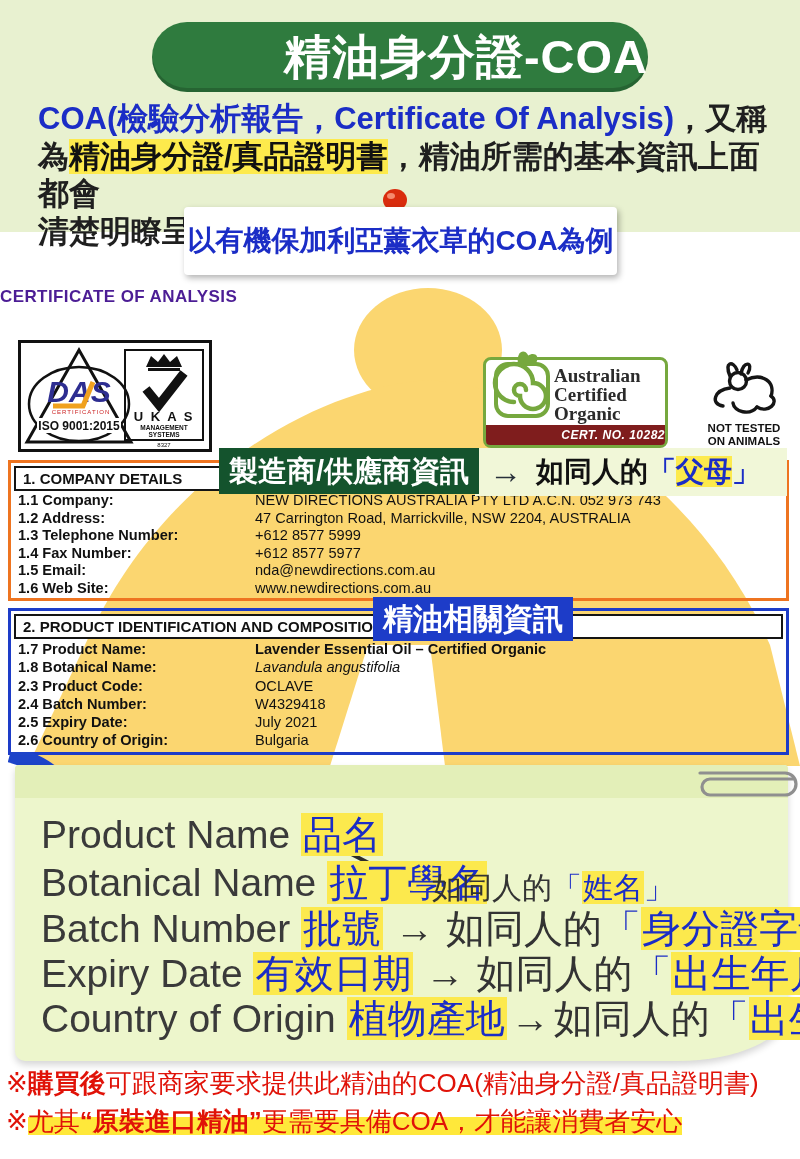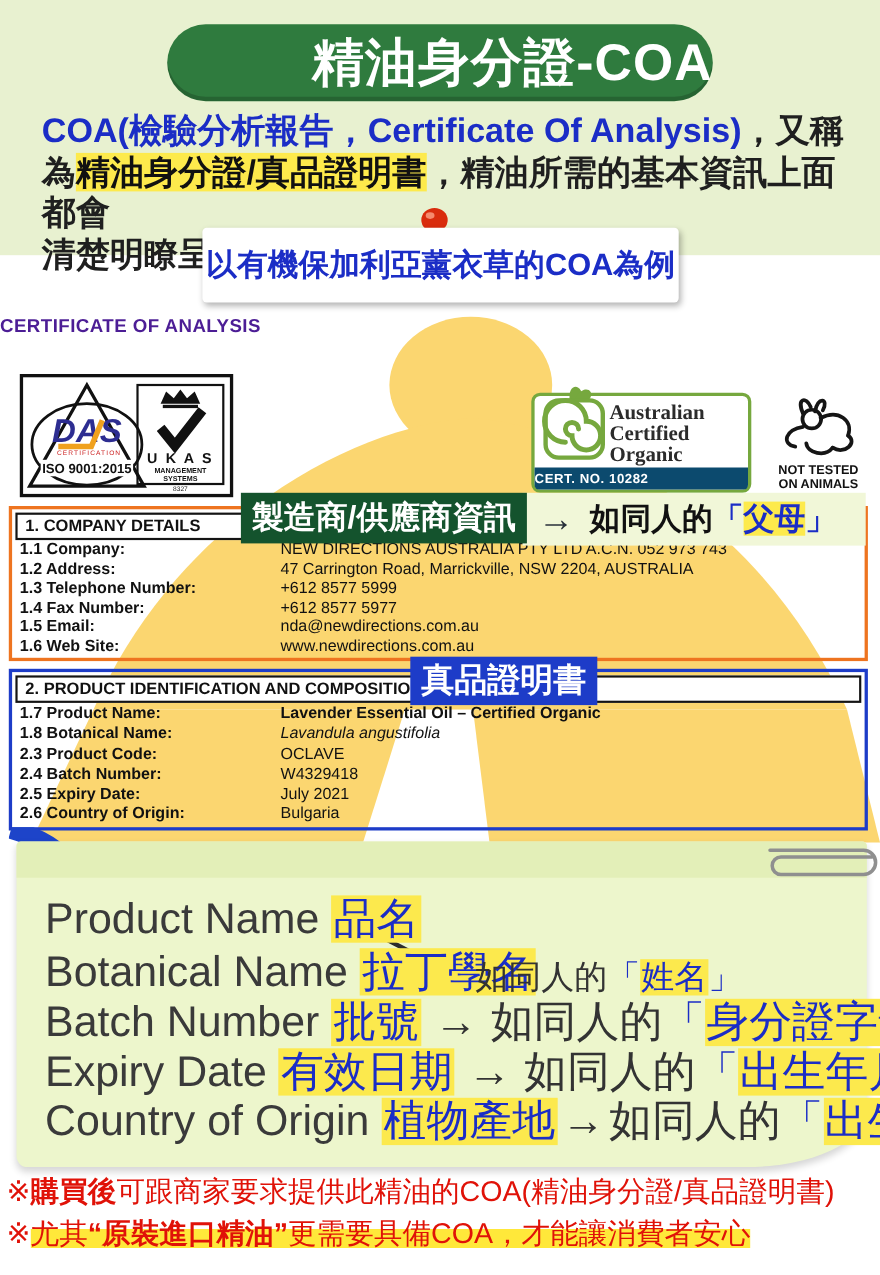--- a/index.html
+++ b/index.html
@@ -24,26 +24,26 @@
     border-radius:4px;box-shadow:2px 3px 6px rgba(0,0,0,.3);text-align:center;line-height:68px;
     font-size:28px;font-weight:700;color:#1b2dc6;}
   .cert-title{position:absolute;left:0;top:287px;width:800px;text-align:left;font-size:17px;
     font-weight:700;color:#4c1d95;letter-spacing:.4px;}
 
   
   .das-box{position:absolute;left:18px;top:340px;width:194px;height:112px;background:#fff;
     border:3px solid #111;box-sizing:border-box;}
   .ukas-inner{position:absolute;right:5px;top:6px;width:80px;height:92px;border:2px solid #111;box-sizing:border-box;}
   .ukas-num{position:absolute;right:5px;top:99px;width:80px;text-align:center;font-size:6px;color:#111;}
-  .aco-box{position:absolute;left:483px;top:357px;width:200px;height:91px;background:#fff;
+  .aco-box{position:absolute;left:483px;top:357px;width:185px;height:91px;background:#fff;
     border:3px solid #76a83e;border-radius:8px;box-sizing:border-box;}
   .aco-text{position:absolute;left:68px;top:6px;font-family:"Liberation Serif","DejaVu Serif",serif;
     font-weight:700;color:#2b2b2b;font-size:19px;line-height:19px;}
-  .aco-bar{position:absolute;left:0;right:0;bottom:0;height:20px;background:#0c4a6e;color:#fff;
-    font-size:12px;font-weight:700;text-align:left;line-height:20px;border-radius:0 0 4px 4px;letter-spacing:.5px;}
+  .aco-bar{position:absolute;left:0;right:0;bottom:0;height:20px;background:#7f1d1d;color:#fff;
+    font-size:12px;font-weight:700;text-align:right;line-height:20px;border-radius:0 0 4px 4px;letter-spacing:.5px;font-style:italic;}
   .rabbit-wrap{position:absolute;left:692px;top:356px;width:104px;height:96px;}
   .rabbit-text{position:absolute;left:0;top:66px;width:104px;text-align:center;font-size:11.5px;
     font-weight:700;line-height:12.5px;color:#111;}
 
   
   .sec{position:absolute;left:8px;width:781px;box-sizing:border-box;}
   .sec1{top:460px;height:141px;border:3px solid #ee7420;}
   .sec2{top:608px;height:147px;border:3px solid #1d3cc8;}
   .band{position:absolute;left:3px;top:3px;right:3px;height:25px;border:2px solid #141414;background:#fff;
     box-sizing:border-box;font-size:15px;font-weight:700;color:#111;line-height:21px;padding-left:7px;z-index:1;}
@@ -217,21 +217,21 @@
         </div>
       <div class="crow">
           <span class="clabel">1.6 Web Site:</span>
           <span class="cvalue">www.newdirections.com.au</span>
         </div>
     </div>
   </div>
 
   <div class="sec sec2">
     <div class="band">2. PRODUCT IDENTIFICATION AND COMPOSITION</div>
-    <div class="tag tag2">真品證明書</div>
+    <div class="tag tag2">精油相關資訊</div>
     <div class="crows crows2">
       <div class="crow">
           <span class="clabel">1.7 Product Name:</span>
           <span class="cvalue v-bold">Lavender Essential Oil – Certified Organic</span>
         </div>
       <div class="crow">
           <span class="clabel">1.8 Botanical Name:</span>
           <span class="cvalue v-italic">Lavandula angustifolia</span>
         </div>
       <div class="crow">

